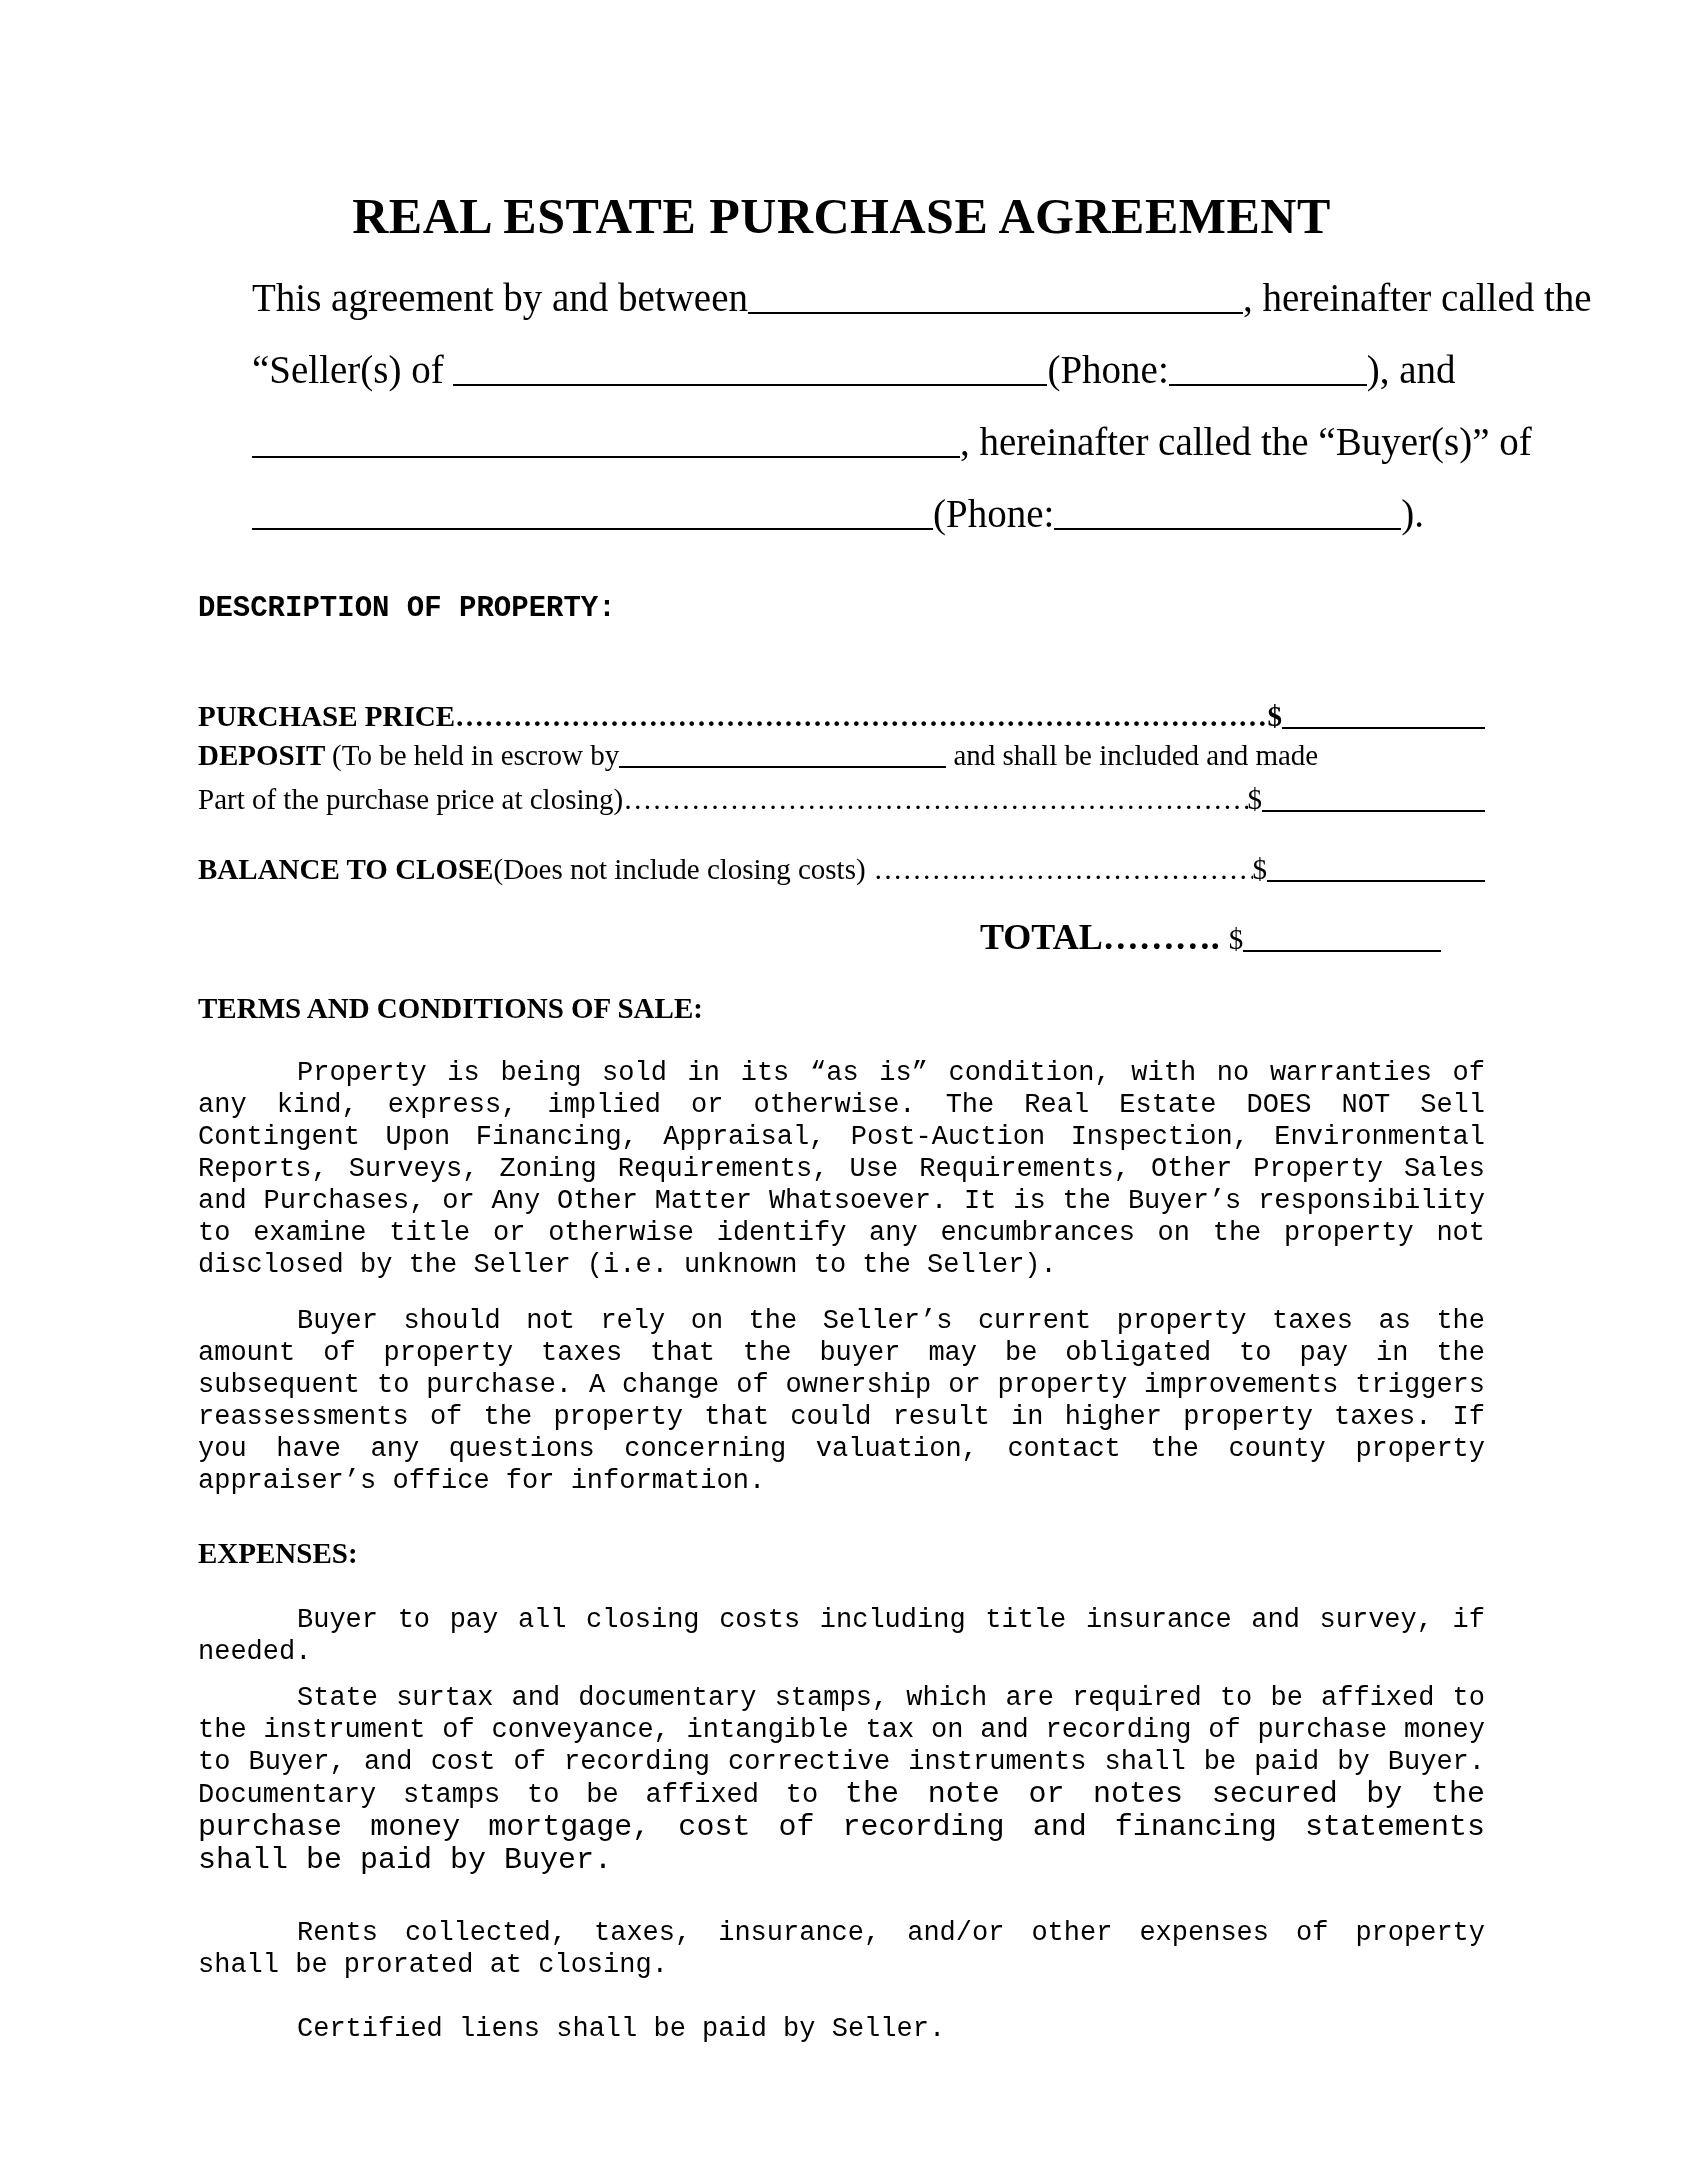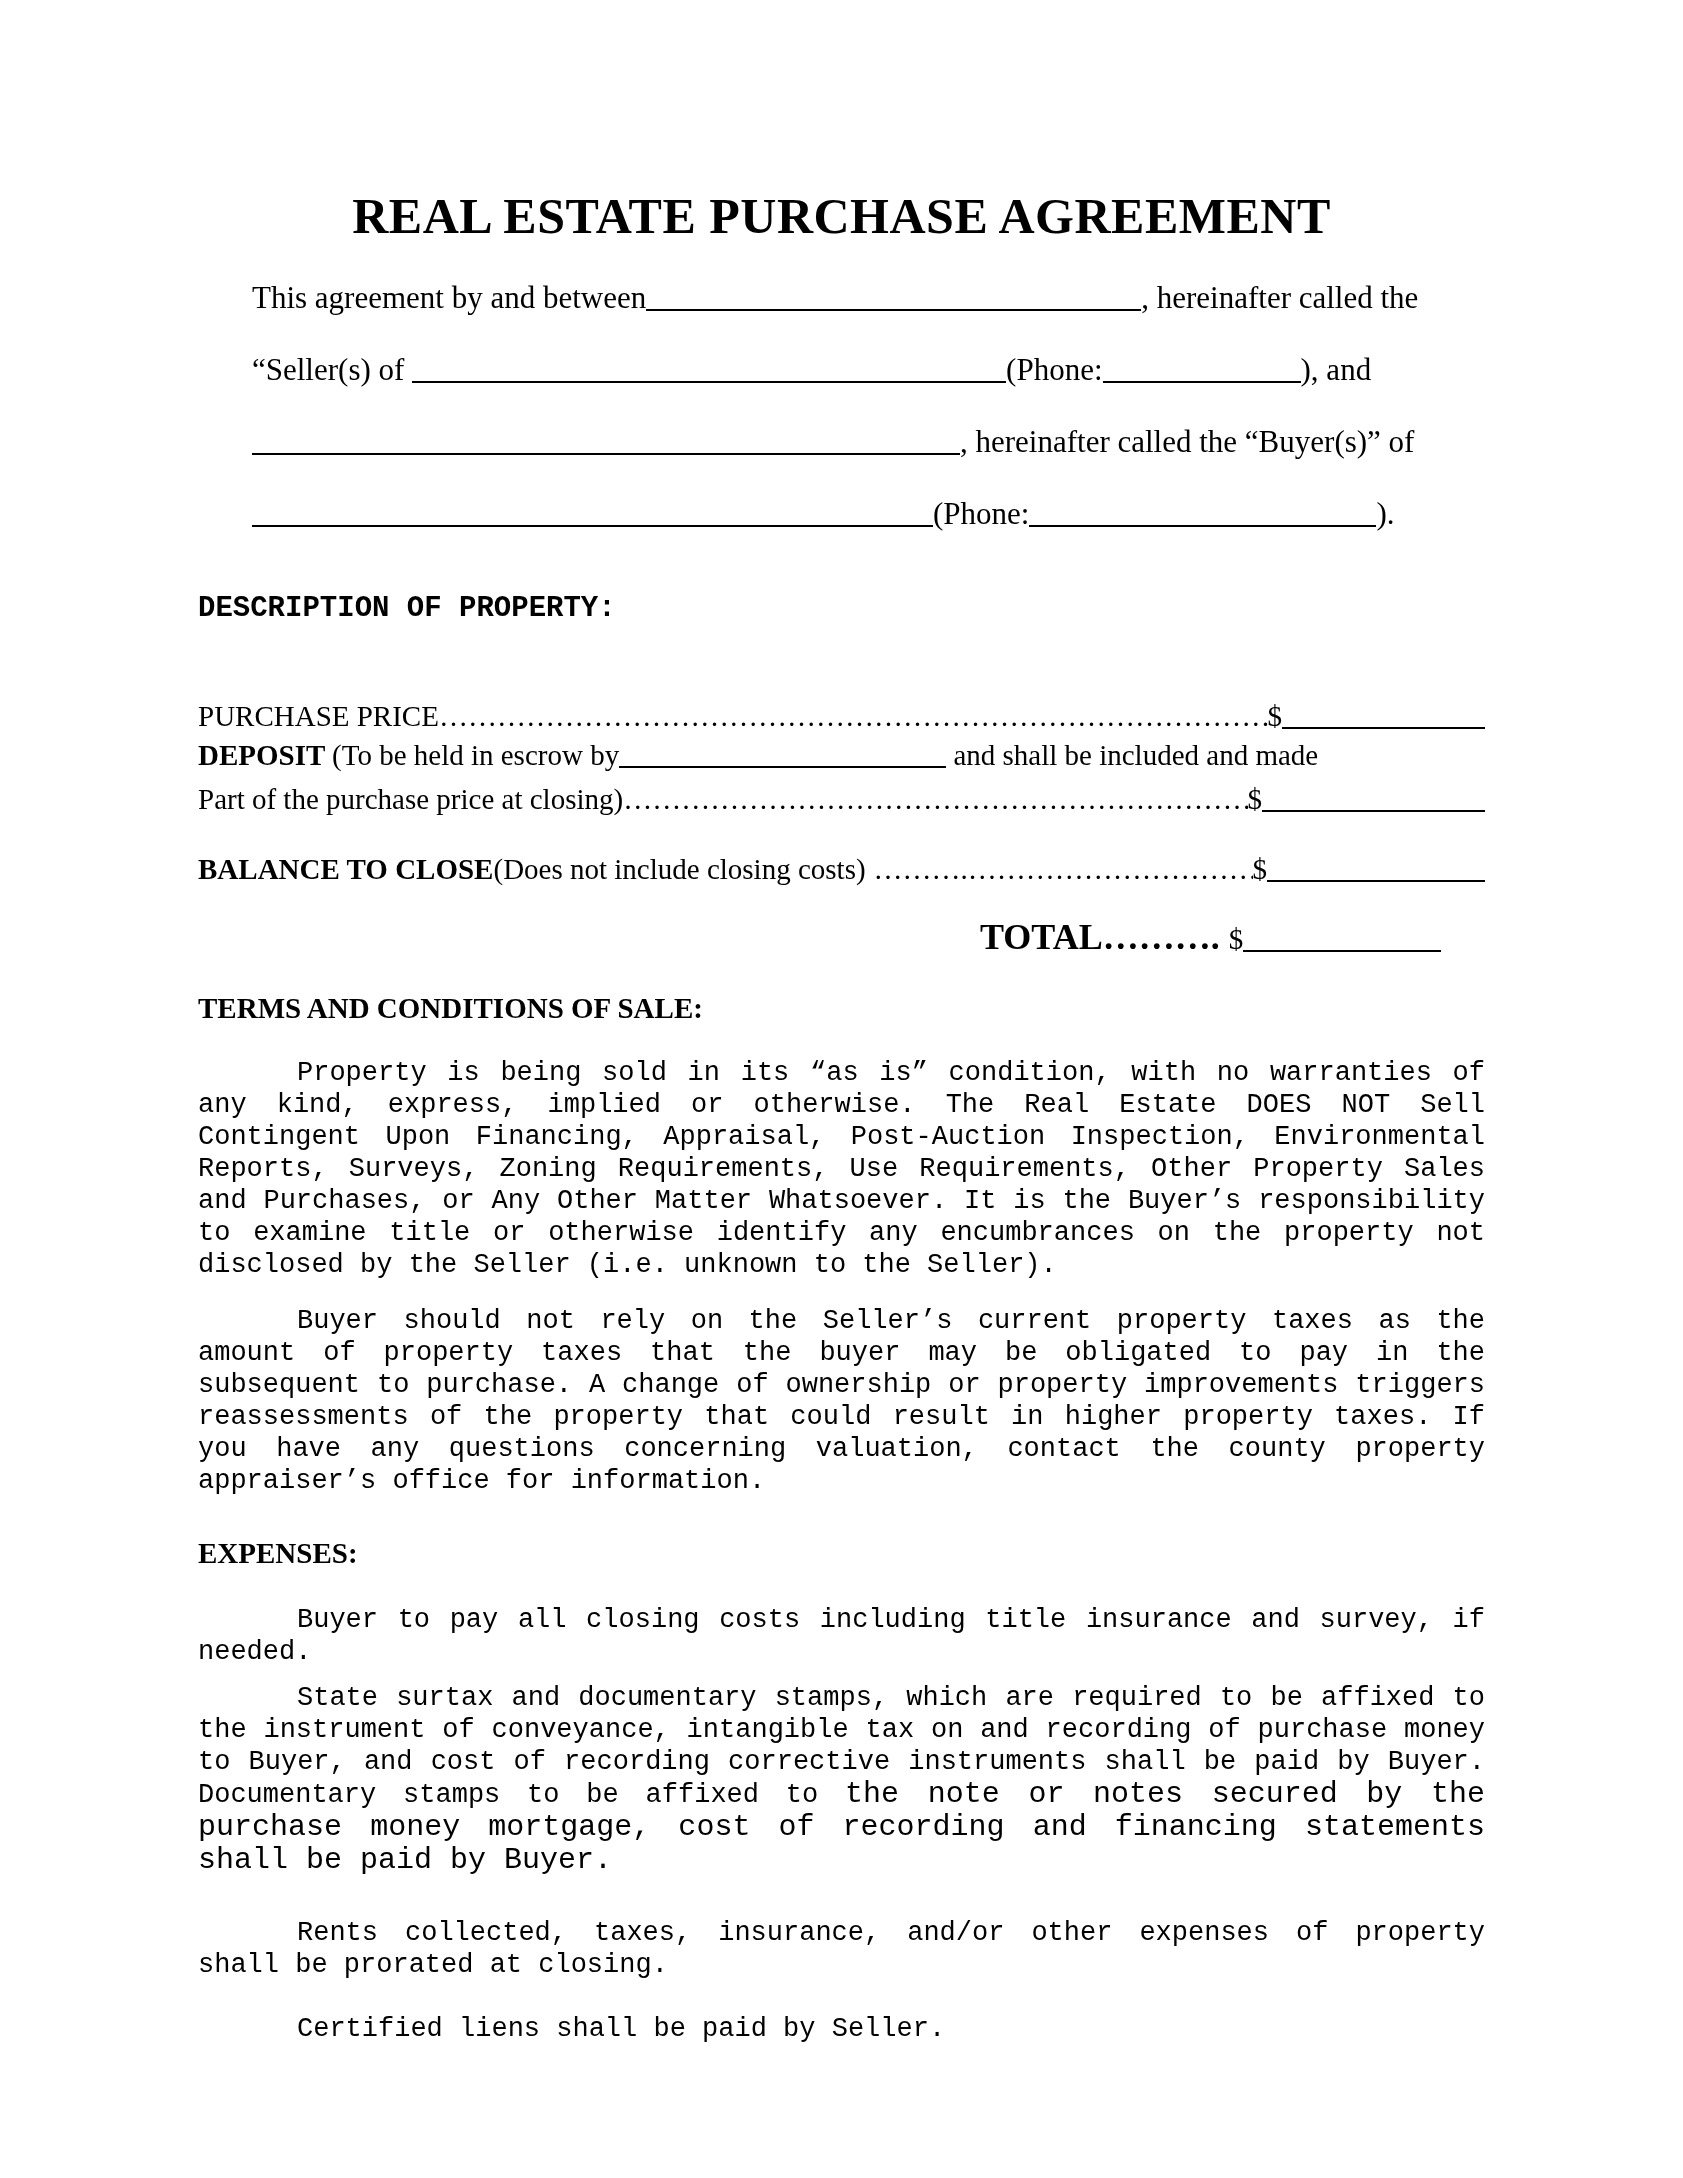--- a/index.html
+++ b/index.html
@@ -32,21 +32,21 @@
   }
   .subtitle {
     margin-top: 12px;
     text-align: center;
     font-size: 27px;
     font-weight: bold;
   }
   
   .intro {
     margin: 38px 69px 16px 54px;
-    font-size: 31px;
+    font-size: 39px;
   }
   .iline {
     line-height: 34px;
     margin-bottom: 38px;
     white-space: nowrap;
   }
   .iline:last-child { margin-bottom: 0; }
   .blank {
     display: inline-block;
     height: 6px;
@@ -68,21 +68,21 @@
     font-size: 29px;
   }
   .leader {
     flex: 1 1 0;
     min-width: 0;
     overflow: hidden;
     white-space: nowrap;
   }
   .purchase-line {
     margin-top: 75px;
-    font-weight: normal;
+    font-weight: bold;
   }
   .deposit-block {
     font-size: 29px;
     line-height: 44px;
   }
   .deposit-l1 { white-space: nowrap; }
   .bold { font-weight: bold; }
   .balance-line { margin-top: 32px; }
   .gap-right { padding-right: 8px; }
   .total-line {

